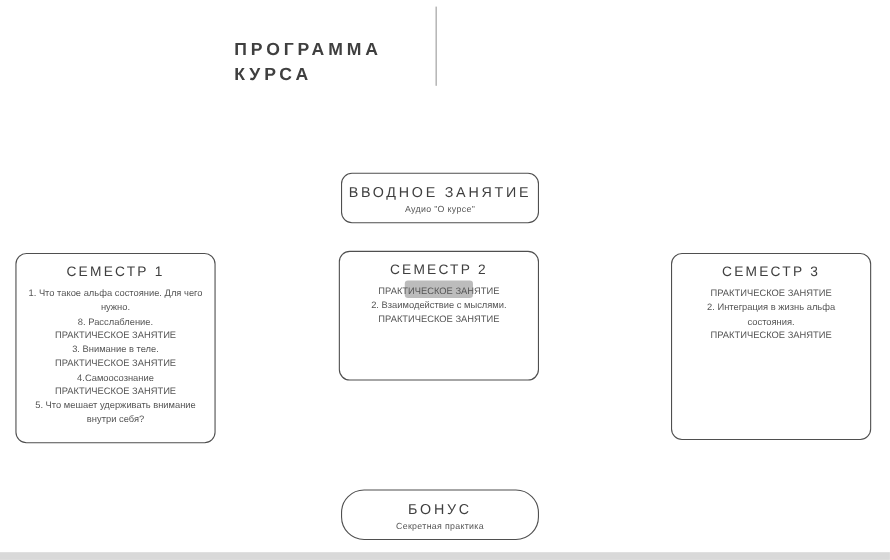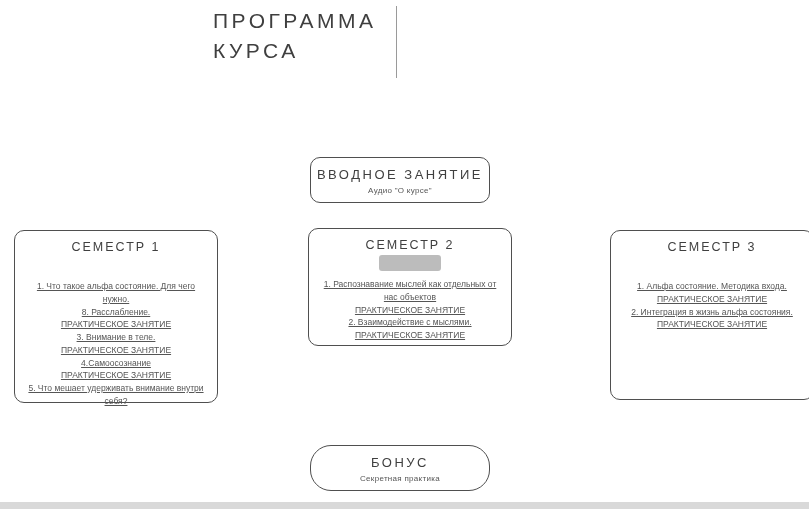--- a/index.html
+++ b/index.html
@@ -15,25 +15,26 @@
   
   .header {
     position: absolute;
     left: 213px;
     top: 6px;
     display: flex;
     align-items: flex-start;
   }
   .page-title {
     width: 183px;
-    font-size: 21px;
+    font-size: 16px;
     letter-spacing: 3.5px;
     line-height: 1.45;
     color: #3f3f3f;
-    font-weight: 400;
+    font-weight: 700;
+    margin-top: 28px;
   }
   .header-divider {
     width: 1px;
     height: 72px;
     background: #9a9a9a;
     margin-right: 12px;
     flex: 0 0 auto;
   }
   .course-description {
     width: 292px;
@@ -67,45 +68,44 @@
     color: #555555;
     margin-top: 4px;
     letter-spacing: 0.3px;
   }
   .intro-box { left: 310px; top: 157px; }
   .bonus-box { left: 310px; top: 445px; border-radius: 21px; }
 
   
   .sem-box {
     position: absolute;
-    width: 204px;
+    width: 182px;
     border: 1px solid #4f4f4f;
     border-radius: 10px;
     box-sizing: border-box;
     background: #ffffff;
     text-align: center;
     padding-top: 9px;
   }
   .sem-box-1 { left: 14px;  top: 230px; height: 173px; }
   .sem-box-2 { left: 308px; top: 228px; height: 118px; }
   .sem-box-3 { left: 610px; top: 230px; height: 170px; }
   .sem-title {
     font-size: 12.5px;
     letter-spacing: 2px;
     color: #3f3f3f;
   }
   .sem-lines {
-    margin-top: 26px;
+    margin-top: 6px;
     padding: 0 10px;
     font-size: 8.5px;
     line-height: 1.5;
     color: #555555;
     position: relative;
     z-index: 1;
-    text-decoration: underline;
   }
   .faded-badge {
     position: absolute;
     left: 50%;
     transform: translateX(-50%);
     top: 26px;
     width: 62px;
     height: 16px;
     background: #b5b5b5;
     opacity: 0.9;
@@ -152,31 +152,29 @@
       <div>4.Самоосознание</div>
       <div>ПРАКТИЧЕСКОЕ ЗАНЯТИЕ</div>
       <div>5. Что мешает удерживать внимание внутри себя?</div>
     </div>
   </div>
 
   <div class="sem-box sem-box-2">
     <div class="sem-title">СЕМЕСТР 2</div>
     <div class="faded-badge"></div>
     <div class="sem-lines">
-      <div>1. Распознавание мыслей как отдельных от нас объектов</div>
       <div>ПРАКТИЧЕСКОЕ ЗАНЯТИЕ</div>
       <div>2. Взаимодействие с мыслями.</div>
       <div>ПРАКТИЧЕСКОЕ ЗАНЯТИЕ</div>
     </div>
   </div>
 
   <div class="sem-box sem-box-3">
     <div class="sem-title">СЕМЕСТР 3</div>
     <div class="sem-lines">
-      <div>1. Альфа состояние. Методика входа.</div>
       <div>ПРАКТИЧЕСКОЕ ЗАНЯТИЕ</div>
       <div>2. Интеграция в жизнь альфа состояния.</div>
       <div>ПРАКТИЧЕСКОЕ ЗАНЯТИЕ</div>
     </div>
   </div>
 
   <div class="pill-box bonus-box">
     <div class="box-title">БОНУС</div>
     <div class="box-subtitle">Секретная практика</div>
   </div>

